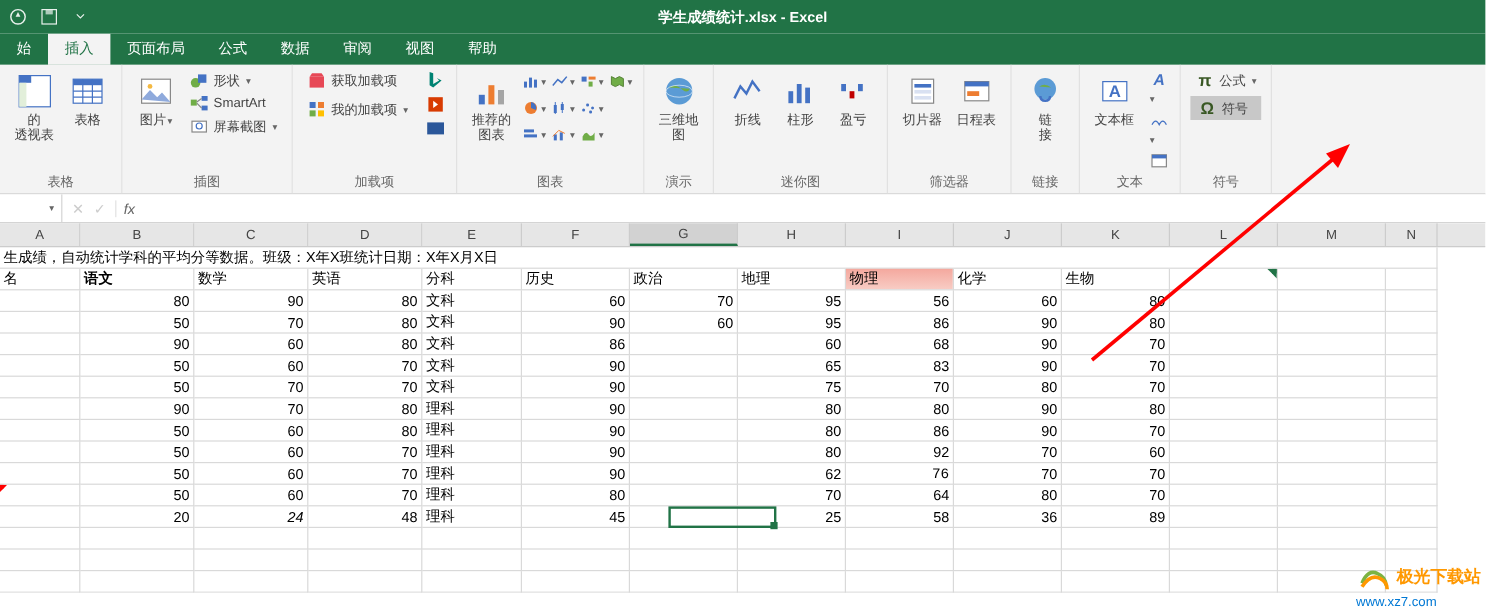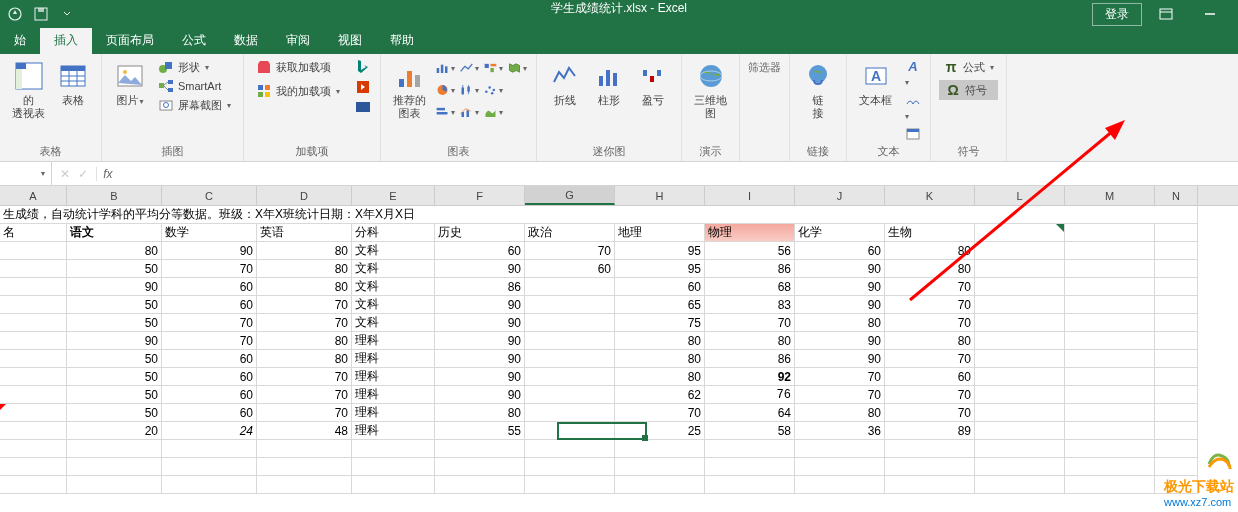--- a/index.html
+++ b/index.html
@@ -1,19 +1,19 @@
 <!DOCTYPE html>
 <html><head>
 <meta charset="utf-8">
 <style>
 * { margin: 0; padding: 0; box-sizing: border-box; }
 body { font-family: "Microsoft YaHei", "Segoe UI", sans-serif; font-size: 12px; background: #fff; overflow: hidden; width: 1238px; height: 512px; position: relative; }
 
 
-.title-bar { background: #217346; height: 28px; display: flex; color: #fff; position: relative; }
+.title-bar { background: #217346; height: 28px; display: flex; align-items: center; color: #fff; position: relative; font-weight: bold; }
 .qat { display: flex; align-items: center; padding: 0 6px; gap: 8px; }
 .qat-icon { width: 18px; height: 18px; display: flex; align-items: center; justify-content: center; color: #fff; opacity: 0.9; }
 .title-text { position: absolute; left: 50%; transform: translateX(-50%); color: #fff; font-size: 12px; }
 .title-right { margin-left: auto; display: flex; align-items: center; gap: 4px; padding-right: 8px; }
 .login-btn { border: 1px solid rgba(255,255,255,0.5); padding: 2px 12px; color: #fff; font-size: 12px; }
 .win-btn { width: 40px; height: 28px; display: flex; align-items: center; justify-content: center; color: #fff; }
 
 
 .tabs { background: #217346; height: 26px; display: flex; align-items: flex-end; padding-left: 0; }
 .tab { padding: 5px 14px; color: #fff; font-size: 12px; cursor: pointer; }
@@ -61,21 +61,21 @@
 .green-tri::after { content: ''; position: absolute; right: 0; top: 0; border: 4px solid transparent; border-top-color: #217346; border-right-color: #217346; }
 
 .active-cell { border: 2px solid #217346; position: absolute; pointer-events: none; z-index: 5; }
 .fill-handle { width: 6px; height: 6px; background: #217346; position: absolute; right: -3px; bottom: -3px; }
 
 
 .red-arrow { position: absolute; z-index: 100; pointer-events: none; }
 
 
 .watermark { position: absolute; right: 4px; bottom: 4px; z-index: 50; }
-.watermark .wm-logo { display: flex; align-items: flex-end; gap: 4px; flex-direction: column; }
+.watermark .wm-logo { display: flex; align-items: center; gap: 4px; }
 .watermark .wm-text { font-size: 14px; font-weight: bold; }
 .watermark .wm-url { font-size: 11px; color: #0078d4; }
 
 svg { display: block; }
 </style>
 </head>
 <body>
 
 <div class="title-bar">
   <div class="qat">
@@ -91,34 +91,20 @@
           <rect x="4" y="1" width="6" height="4" fill="#fff" opacity="0.7"></rect>
         </svg>
     </span>
     <span class="qat-icon">
       <svg width="8" height="8" viewBox="0 0 8 8">
           <path d="M1 2 L4 5 L7 2" stroke="#fff" fill="none"></path>
         </svg>
     </span>
   </div>
   <div class="title-text">学生成绩统计.xlsx - Excel</div>
-  <div class="title-right">
-    <span class="login-btn">登录</span>
-    <span class="win-btn">
-      <svg width="14" height="12" viewBox="0 0 14 12">
-          <rect x="1" y="1" width="12" height="10" fill="none" stroke="#fff"></rect>
-          <line x1="1" y1="4" x2="13" y2="4" stroke="#fff"></line>
-        </svg>
-    </span>
-    <span class="win-btn">
-      <svg width="12" height="12" viewBox="0 0 12 12">
-          <line x1="1" y1="6" x2="11" y2="6" stroke="#fff" stroke-width="1.5"></line>
-        </svg>
-    </span>
-  </div>
 </div>
 
 <div class="tabs">
   <div class="tab">始</div>
   <div class="tab active">插入</div>
   <div class="tab">页面布局</div>
   <div class="tab">公式</div>
   <div class="tab">数据</div>
   <div class="tab">审阅</div>
   <div class="tab">视图</div>
@@ -349,20 +335,37 @@
         </div>
       </div>
     </div>
     <div class="group-label">图表</div>
   </div>
 
   <div class="ribbon-group">
     <div class="group-content">
       <div class="big-btn">
         <div class="icon-box">
+            <svg width="30" height="30" viewBox="0 0 30 30">
+              <circle cx="15" cy="15" r="11" fill="#5b9bd5"></circle>
+              <path d="M6 12 Q12 8 18 14 Q22 17 24 13" fill="#70ad47"></path>
+              <ellipse cx="15" cy="15" rx="11" ry="5" fill="none" stroke="#fff" stroke-width="0.5"></ellipse>
+            </svg>
+          </div>
+        <div class="lbl" style="white-space:pre-line">三维地
+图</div>
+      </div>
+    </div>
+    <div class="group-label">演示</div>
+  </div>
+
+  <div class="ribbon-group">
+    <div class="group-content">
+      <div class="big-btn">
+        <div class="icon-box">
             <svg width="28" height="28" viewBox="0 0 28 28">
               <path d="M3 20 L8 10 L13 16 L18 6 L24 14" stroke="#4472c4" fill="none" stroke-width="2"></path>
             </svg>
           </div>
         <div class="lbl">折线</div>
       </div>
       <div class="big-btn">
         <div class="icon-box">
             <svg width="28" height="28" viewBox="0 0 28 28">
               <rect x="4" y="14" width="4" height="10" fill="#4472c4"></rect>
@@ -383,34 +386,40 @@
         <div class="lbl">盈亏</div>
       </div>
     </div>
     <div class="group-label">迷你图</div>
   </div>
 
   <div class="ribbon-group">
     <div class="group-content">
       <div class="big-btn">
         <div class="icon-box">
-            <svg width="30" height="30" viewBox="0 0 30 30">
-              <circle cx="15" cy="15" r="11" fill="#5b9bd5"></circle>
-              <path d="M6 12 Q12 8 18 14 Q22 17 24 13" fill="#70ad47"></path>
-              <ellipse cx="15" cy="15" rx="11" ry="5" fill="none" stroke="#fff" stroke-width="0.5"></ellipse>
-            </svg>
-          </div>
-        <div class="lbl" style="white-space:pre-line">三维地
-图</div>
-      </div>
-    </div>
-    <div class="group-label">演示</div>
-  </div>
-
-  <div class="ribbon-group">
+            <svg width="28" height="28" viewBox="0 0 28 28">
+              <rect x="5" y="4" width="18" height="20" fill="#fff" stroke="#888"></rect>
+              <rect x="7" y="8" width="14" height="3" fill="#4472c4"></rect>
+              <rect x="7" y="13" width="14" height="3" fill="#d9e1f2"></rect>
+              <rect x="7" y="18" width="14" height="3" fill="#d9e1f2"></rect>
+            </svg>
+          </div>
+        <div class="lbl">切片器</div>
+      </div>
+      <div class="big-btn">
+        <div class="icon-box">
+            <svg width="28" height="28" viewBox="0 0 28 28">
+              <rect x="4" y="6" width="20" height="16" fill="#fff" stroke="#888"></rect>
+              <rect x="4" y="6" width="20" height="4" fill="#4472c4"></rect>
+              <rect x="6" y="14" width="10" height="4" fill="#ed7d31"></rect>
+            </svg>
+          </div>
+        <div class="lbl">日程表</div>
+      </div>
+    </div>
     <div class="group-label">筛选器</div>
   </div>
 
   <div class="ribbon-group">
     <div class="group-content">
       <div class="big-btn">
         <div class="icon-box">
             <svg width="28" height="28" viewBox="0 0 28 28">
               <circle cx="14" cy="12" r="9" fill="#5b9bd5"></circle>
               <path d="M9 10 Q14 7 19 11" fill="#70ad47"></path>
@@ -635,21 +644,21 @@
       </div>
       <div class="data-row">
         <div class="cell txt" style="width: 67px;"></div>
         <div class="cell num" style="width: 95px;">50</div>
         <div class="cell num" style="width: 95px;">60</div>
         <div class="cell num" style="width: 95px;">70</div>
         <div class="cell txt" style="width: 83px;">理科</div>
         <div class="cell num" style="width: 90px;">90</div>
         <div class="cell txt" style="width: 90px;"></div>
         <div class="cell num" style="width: 90px;">80</div>
-        <div class="cell num" style="width: 90px; font-weight: bold;">92</div>
+        <div class="cell num" style="width: 90px;">92</div>
         <div class="cell num" style="width: 90px;">70</div>
         <div class="cell num" style="width: 90px;">60</div>
         <div class="cell txt" style="width: 90px;"></div>
         <div class="cell txt" style="width: 90px;"></div>
         <div class="cell txt" style="width: 43px;"></div>
       </div>
       <div class="data-row">
         <div class="cell txt" style="width: 67px;"></div>
         <div class="cell num" style="width: 95px;">50</div>
         <div class="cell num" style="width: 95px;">60</div>
@@ -680,21 +689,21 @@
         <div class="cell txt" style="width: 90px;"></div>
         <div class="cell txt" style="width: 90px;"></div>
         <div class="cell txt" style="width: 43px;"></div>
       </div>
       <div class="data-row">
         <div class="cell txt" style="width: 67px;"></div>
         <div class="cell num" style="width: 95px;">20</div>
         <div class="cell num" style="width: 95px; font-style: italic;">24</div>
         <div class="cell num" style="width: 95px;">48</div>
         <div class="cell txt" style="width: 83px;">理科</div>
-        <div class="cell num" style="width: 90px;">55</div>
+        <div class="cell num" style="width: 90px;">45</div>
         <div class="cell txt" style="width: 90px;"></div>
         <div class="cell num" style="width: 90px;">25</div>
         <div class="cell num" style="width: 90px;">58</div>
         <div class="cell num" style="width: 90px;">36</div>
         <div class="cell num" style="width: 90px;">89</div>
         <div class="cell txt" style="width: 90px;"></div>
         <div class="cell txt" style="width: 90px;"></div>
         <div class="cell txt" style="width: 43px;"></div>
       </div>
       <div class="data-row">

